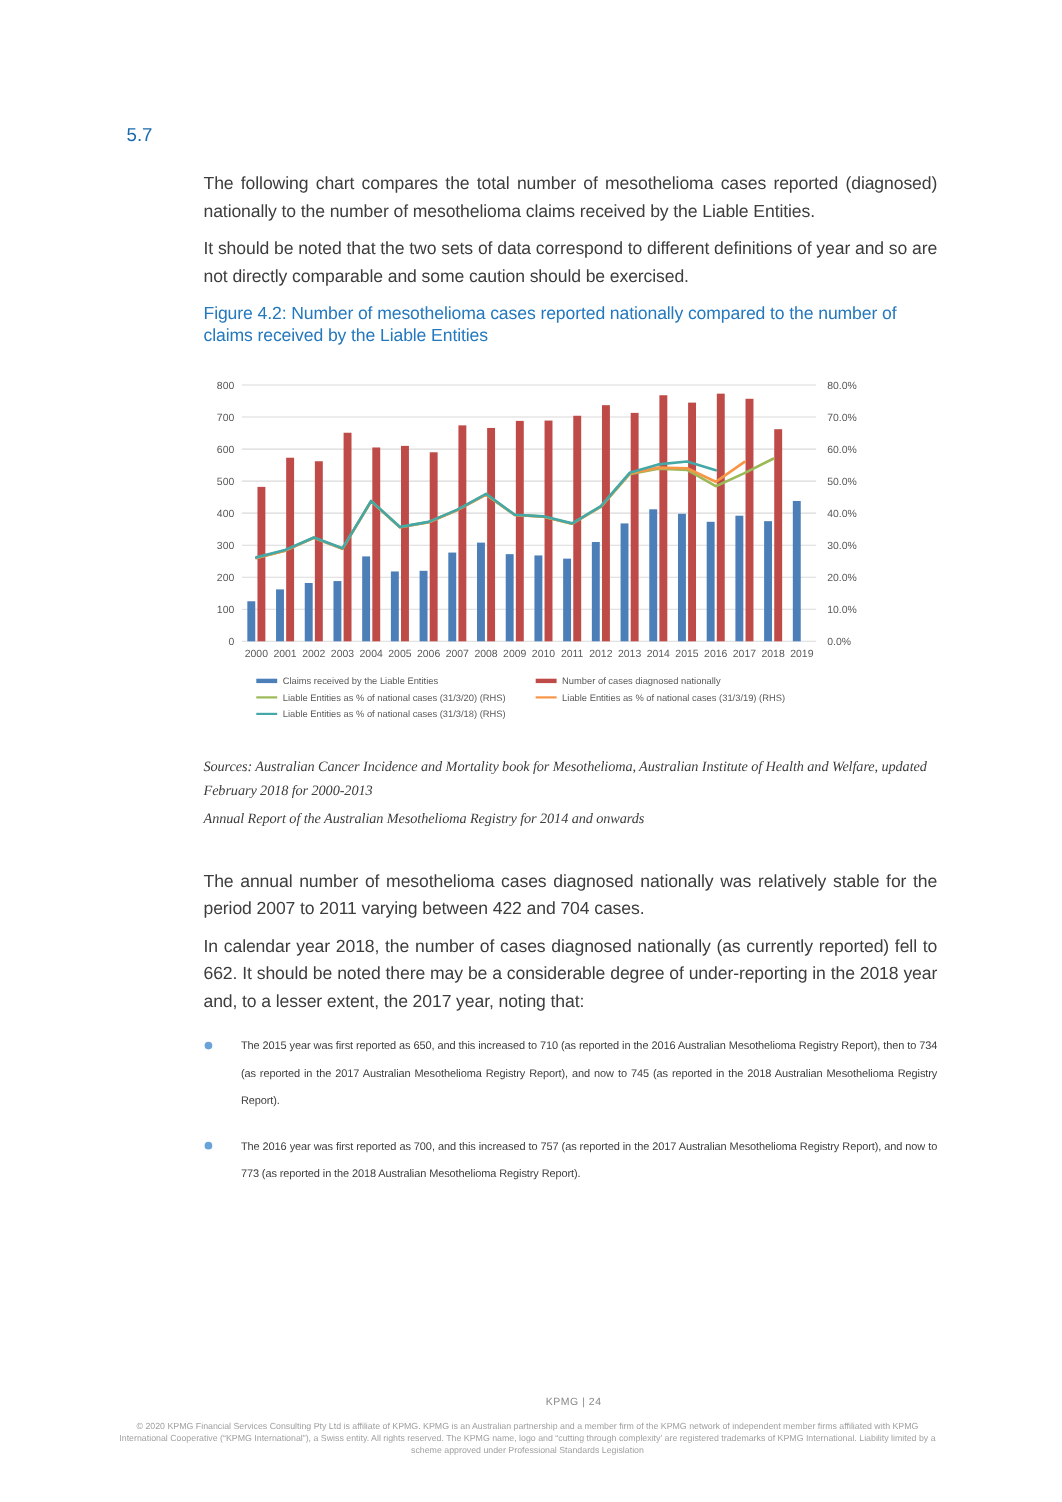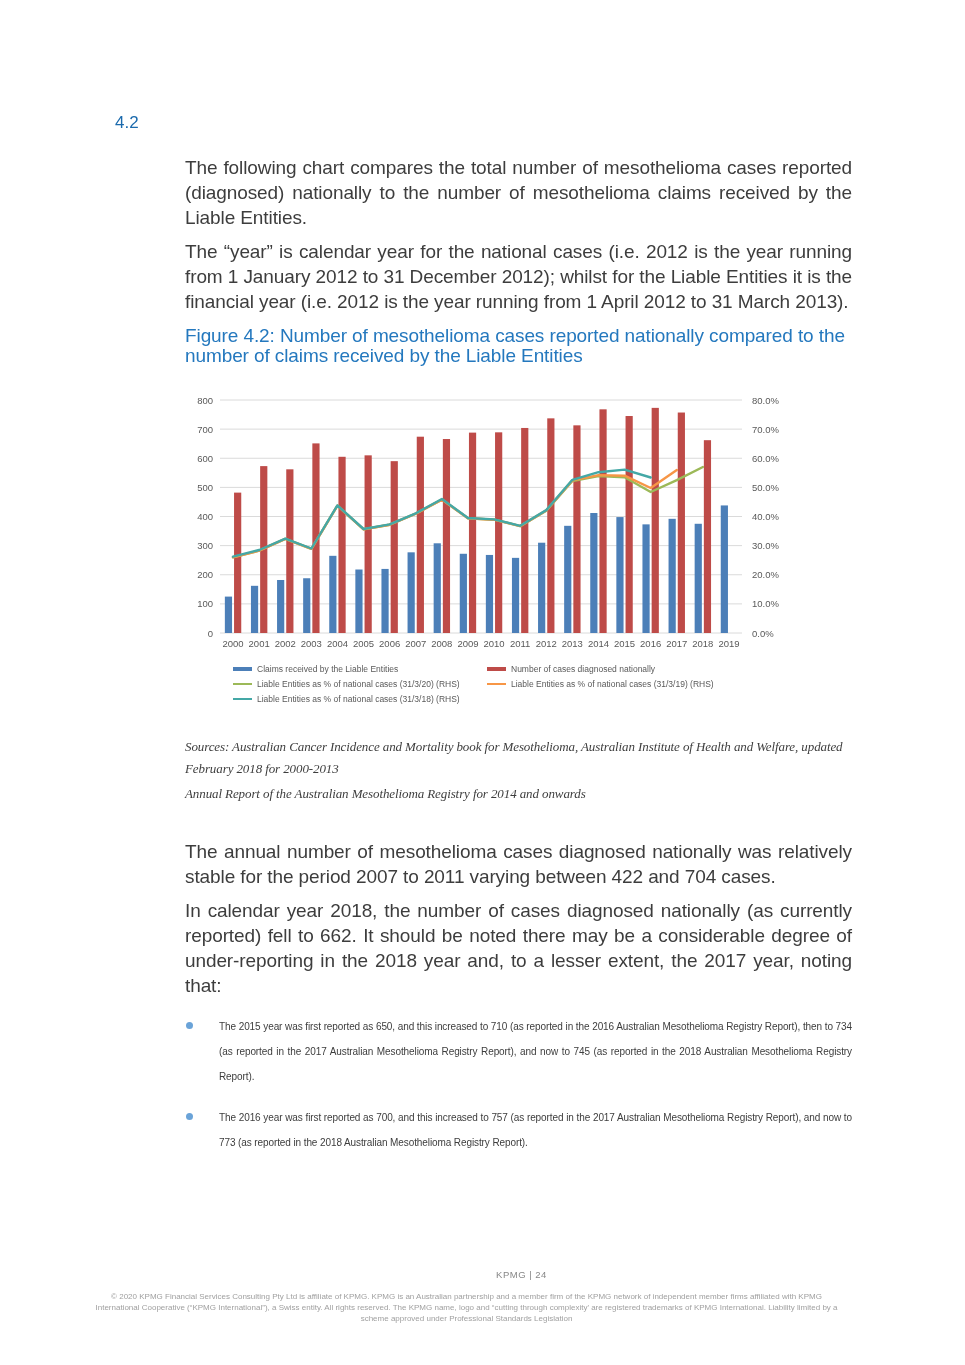--- a/index.html
+++ b/index.html
@@ -2,53 +2,53 @@
 <html><head>
 <meta charset="utf-8">
 <style>
   html,body{margin:0;padding:0;background:#ffffff;}
   .page{position:relative;width:965px;height:1365px;background:#ffffff;overflow:hidden;
         font-family:"Liberation Sans",sans-serif;color:#3d3d3d;}
   .heading{position:absolute;top:113px;left:115px;display:flex;font-size:17px;color:#1b6aad;}
   .heading .num{width:70px;}
   .heading .title{font-weight:400;}
   .content{position:absolute;top:155px;left:185px;width:667px;}
-  .content p{margin:0 0 9px 0;font-size:19px;line-height:25px;text-align:justify;letter-spacing:-0.1px;}
+  .content p{margin:0 0 9px 0;font-size:16px;line-height:25px;text-align:justify;letter-spacing:-0.1px;}
   p.caption{color:#2478be;line-height:20px;margin:12px 0 0 0;text-align:left;}
   .chart-figure{margin-top:22px;}
   .chart-figure svg{display:block;}
   .legend{margin:8px 0 0 48px;display:grid;grid-template-columns:254px auto;
           column-gap:0;row-gap:5px;font-size:8.5px;color:#595959;letter-spacing:0;text-align:center;}
   .legend-item{display:flex;align-items:center;white-space:nowrap;}
   .legend-swatch{display:inline-block;width:19px;margin-right:5px;flex:none;}
   .legend-swatch.bar{height:4.5px;}
   .legend-swatch.line{height:2.5px;}
   p.source{font-style:italic;font-size:13px;line-height:22px;margin:0 0 3px 0;text-align:left;letter-spacing:-0.1px;font-family:Liberation Serif, serif;}
   p.source.first{margin-top:32px;}
   p.after-first{margin-top:34px;}
   ul.bullets{list-style:none;margin:12px 0 0 0;padding:0;}
   ul.bullets li{position:relative;padding-left:34px;margin:16px 0 12px 0;font-size:10px;line-height:25px;text-align:justify;letter-spacing:-0.1px;}
   .bullet-dot{position:absolute;left:1px;top:8px;width:7px;height:7px;border-radius:50%;background:#6aa3d8;}
   .footer-page{position:absolute;top:1269px;left:0;width:100%;text-align:center;
                font-size:9.5px;color:#878787;letter-spacing:0.5px;margin-left:39px;}
-  .footer-legal{position:absolute;top:1291px;left:88px;width:757px;text-align:center;
+  .footer-legal{position:absolute;top:1291px;left:101px;width:757px;text-align:center;
                 font-size:8px;line-height:11px;color:#a0a0a0;}
 </style>
 </head>
 <body>
 
 <div class="page">
 
   <div class="heading">
-    <span class="num">4.2</span>
+    <span class="num">5.7</span>
   </div>
 
   <div class="content">
     <p>The following chart compares the total number of mesothelioma cases reported (diagnosed) nationally to the number of mesothelioma claims received by the Liable Entities.</p>
-    <p>The “year” is calendar year for the national cases (i.e. 2012 is the year running from 1 January 2012 to 31 December 2012); whilst for the Liable Entities it is the financial year (i.e. 2012 is the year running from 1 April 2012 to 31 March 2013).</p>
+    <p>It should be noted that the two sets of data correspond to different definitions of year and so are not directly comparable and some caution should be exercised.</p>
 
     <p class="caption">Figure 4.2: Number of mesothelioma cases reported nationally compared to the number of claims received by the Liable Entities</p>
 
     <div class="chart-figure">
       <svg id="chart-svg" width="622" height="268" viewBox="0 0 622 268">
           <line x1="35" y1="245" x2="557" y2="245" stroke="#dadada" stroke-width="1"></line>
           <text x="28" y="248.5" text-anchor="end" font-size="9.5" fill="#595959">0</text>
           <line x1="35" y1="215.875" x2="557" y2="215.875" stroke="#dadada" stroke-width="1"></line>
           <text x="28" y="219.375" text-anchor="end" font-size="9.5" fill="#595959">100</text>
           <line x1="35" y1="186.75" x2="557" y2="186.75" stroke="#dadada" stroke-width="1"></line>

